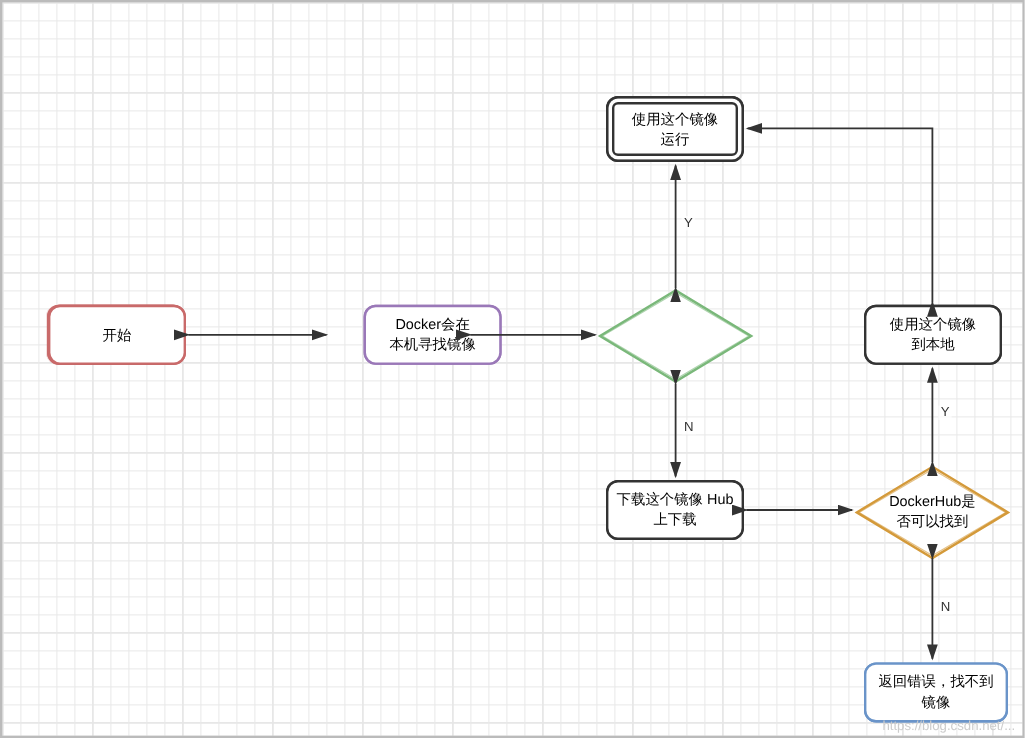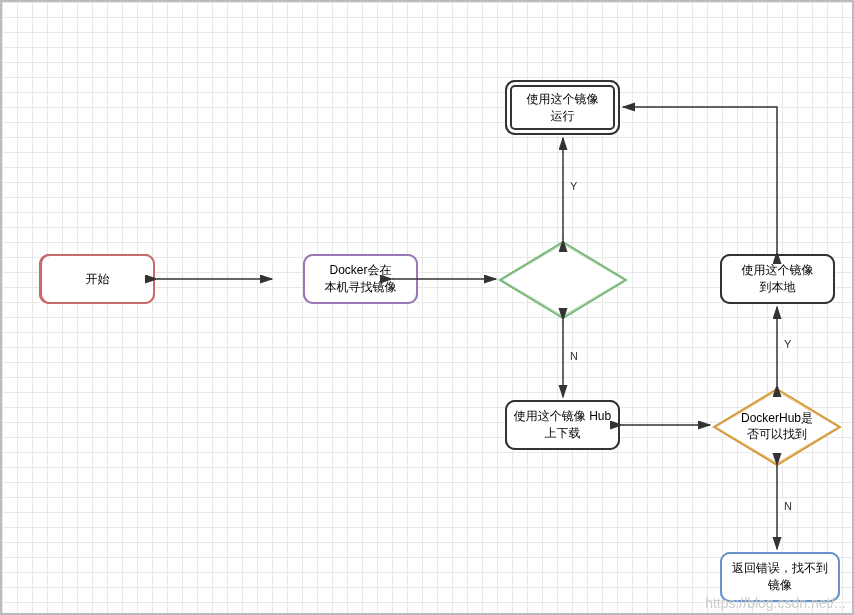--- a/index.html
+++ b/index.html
@@ -59,21 +59,21 @@
       position: absolute;
       font-size: 11px;
       color: #333;
       background: rgba(255,255,255,0.7);
       padding: 0 2px;
     }
     .watermark {
       position: absolute;
       right: 8px;
       bottom: 4px;
-      font-size: 14px;
+      font-size: 11px;
       color: #ccc;
     }
   </style>
 </head>
 <body>
 
 <div class="grid"></div>
 
 <div class="node-rect sketchy-red" style="left:40px; top:254px; width:115px; height:50px;">
   <span>开始</span>
@@ -102,21 +102,21 @@
 
 <div class="node-rect sketchy-black" style="left:720px; top:254px; width:115px; height:50px;">
   <div>
     <div>使用这个镜像</div>
     <div>到本地</div>
   </div>
 </div>
 
 <div class="node-rect sketchy-black" style="left:505px; top:400px; width:115px; height:50px;">
   <div>
-    <div>使用这个镜像 Hub</div>
+    <div>下载这个镜像 Hub</div>
     <div>上下载</div>
   </div>
 </div>
 
 <div class="diamond" style="left:712px; top:387px;">
   <svg viewBox="0 0 130 80">
       <polygon points="65,2 128,40 65,78 2,40" fill="#fff" stroke="#d49a3a" stroke-width="2"></polygon>
       <polygon points="65,4 126,40 65,76 4,40" fill="none" stroke="#d49a3a" stroke-width="1" opacity="0.6"></polygon>
     </svg>
   <div class="diamond-text">

